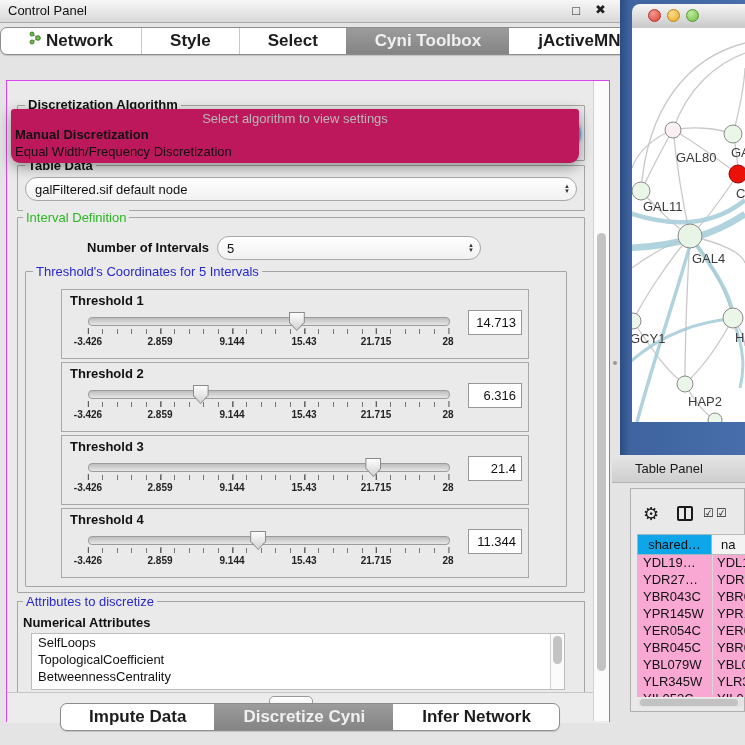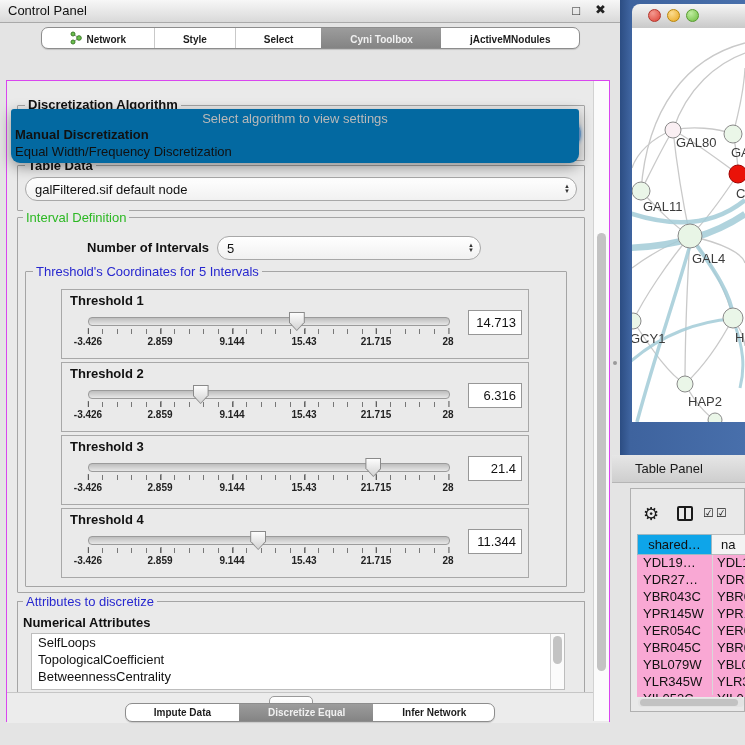--- a/index.html
+++ b/index.html
@@ -10,42 +10,42 @@
   #cp-titlebar{position:absolute;left:0;top:0;width:620px;height:22px;
     background:linear-gradient(#f7f7f7,#d9d9d9);border-bottom:1px solid #a9a9a9;}
   #cp-title{position:absolute;left:8px;top:3px;font-size:13px;color:#111;}
   .tb-icon{position:absolute;top:2px;font-size:13px;color:#222;cursor:default;}
   #float-icon{right:40px;top:3px;}
   #close-icon{right:14px;font-weight:bold;}
 
   .seg-row{position:absolute;width:620px;text-align:center;}
   .seg{display:inline-flex;background:#fff;border:1px solid #8d8d8d;border-radius:7px;overflow:hidden;
     box-shadow:0 1px 1px rgba(0,0,0,.15);}
-  .seg .tab{padding:3px 28px;border-left:1px solid #c9c9c9;display:flex;align-items:flex-end;gap:5px;
-    font-size:10px;font-weight:bold;color:#1c1c1c;white-space:nowrap;}
+  .seg .tab{padding:3px 28px;border-left:1px solid #c9c9c9;display:flex;align-items:flex-start;gap:5px;
+    font-size:17px;font-weight:bold;color:#1c1c1c;white-space:nowrap;}
   .seg .tab:first-child{border-left:none;}
   .seg .tab.sel{background:linear-gradient(#9c9c9c,#848484);color:#f0f0f0;border-left-color:transparent;}
   .seg .tab.aftersel{border-left-color:transparent;}
 
   #main-panel{position:absolute;left:6px;top:56px;width:604px;height:642px;
     background:#eaeaea;border:1px solid #d946ef;box-sizing:border-box;margin-top:24px;}
 
   .grp{position:absolute;border:1px solid #a5a5a5;border-radius:1px;}
   .grp-title{position:absolute;background:#eaeaea;padding:0 3px;font-size:13px;white-space:nowrap;z-index:2;}
   .tb-black{font-weight:bold;color:#111;}
   .tb-green{color:#2cb823;}
   .tb-blue{color:#2727cf;}
 
   .combo{position:absolute;background:linear-gradient(#ffffff,#f1f1f1);border:1px solid #a8a8a8;
     border-radius:12px;font-size:13px;display:flex;align-items:center;padding:0 9px;box-sizing:border-box;}
   .combo .spin{position:absolute;right:6px;top:50%;transform:translateY(-50%);display:flex;flex-direction:column;
     font-size:6px;line-height:5px;color:#333;}
   .combo.focused{border:2px solid #74a7dc;box-shadow:0 0 3px 1px rgba(100,160,220,.6);}
 
-  #popup{position:absolute;left:4px;top:28px;width:568px;height:54px;background:#0369a1;
+  #popup{position:absolute;left:4px;top:28px;width:568px;height:54px;background:#be185d;
     border-radius:3px 3px 9px 9px;box-shadow:0 4px 14px rgba(0,0,0,.4);z-index:40;}
   #popup .hint{display:block;text-align:center;color:#b9b9b9;font-size:13px;padding-top:2px;}
   #popup .item{display:block;font-size:13px;padding:1px 0 1px 4px;color:#111;}
   #popup .item.sel{font-weight:bold;}
 
   .thr-panel{position:absolute;left:54px;width:468px;height:70px;background:#eaeaea;
     border:1px solid #a8a8a8;box-sizing:border-box;}
   .thr-label{position:absolute;left:8px;top:3px;font-weight:bold;font-size:13px;}
   .sl-track{position:absolute;left:26px;top:27px;width:360px;height:7px;border-radius:4px;
     background:linear-gradient(#bdbdbd,#e7e7e7);border:1px solid #9b9b9b;}
@@ -277,21 +277,21 @@
       <span class="vthumb" style="left:3px;top:152px;width:9px;height:438px;"></span>
     </div>
   </div>
 
   <div class="seg-row" style="top:703px;">
     <div class="seg">
       <div class="tab">
           <span>Impute Data</span>
         </div>
       <div class="tab sel">
-          <span>Discretize Equal</span>
+          <span>Discretize Cyni</span>
         </div>
       <div class="tab aftersel">
           <span>Infer Network</span>
         </div>
     </div>
   </div>
 
   <div id="splitter-dot"></div>
 
   <div id="net-window">
@@ -337,21 +337,21 @@
           <circle cx="101" cy="106" r="9" fill="#eaf6e8"></circle>
           <circle cx="106" cy="146" r="9" fill="#ea1208" stroke="#a00000"></circle>
           <circle cx="9" cy="163" r="9" fill="#eaf6e8"></circle>
           <circle cx="58" cy="208" r="12" fill="#e8f5e6"></circle>
           <circle cx="1" cy="293" r="8" fill="#eaf6e8"></circle>
           <circle cx="101" cy="290" r="10" fill="#eaf6e8"></circle>
           <circle cx="53" cy="356" r="8" fill="#eaf6e8"></circle>
           <circle cx="83" cy="392" r="7" fill="#eaf6e8"></circle>
         </g>
       </svg>
-      <span class="nlabel" style="left:44px;top:107px;">GAL80</span>
+      <span class="nlabel" style="left:44px;top:122px;">GAL80</span>
       <span class="nlabel" style="left:99px;top:117px;">GA</span>
       <span class="nlabel" style="left:104px;top:158px;">C</span>
       <span class="nlabel" style="left:11px;top:171px;">GAL11</span>
       <span class="nlabel" style="left:60px;top:223px;">GAL4</span>
       <span class="nlabel" style="left:-2px;top:303px;">GCY1</span>
       <span class="nlabel" style="left:103px;top:302px;">H</span>
       <span class="nlabel" style="left:56px;top:366px;">HAP2</span>
     </div>
   </div>
 

